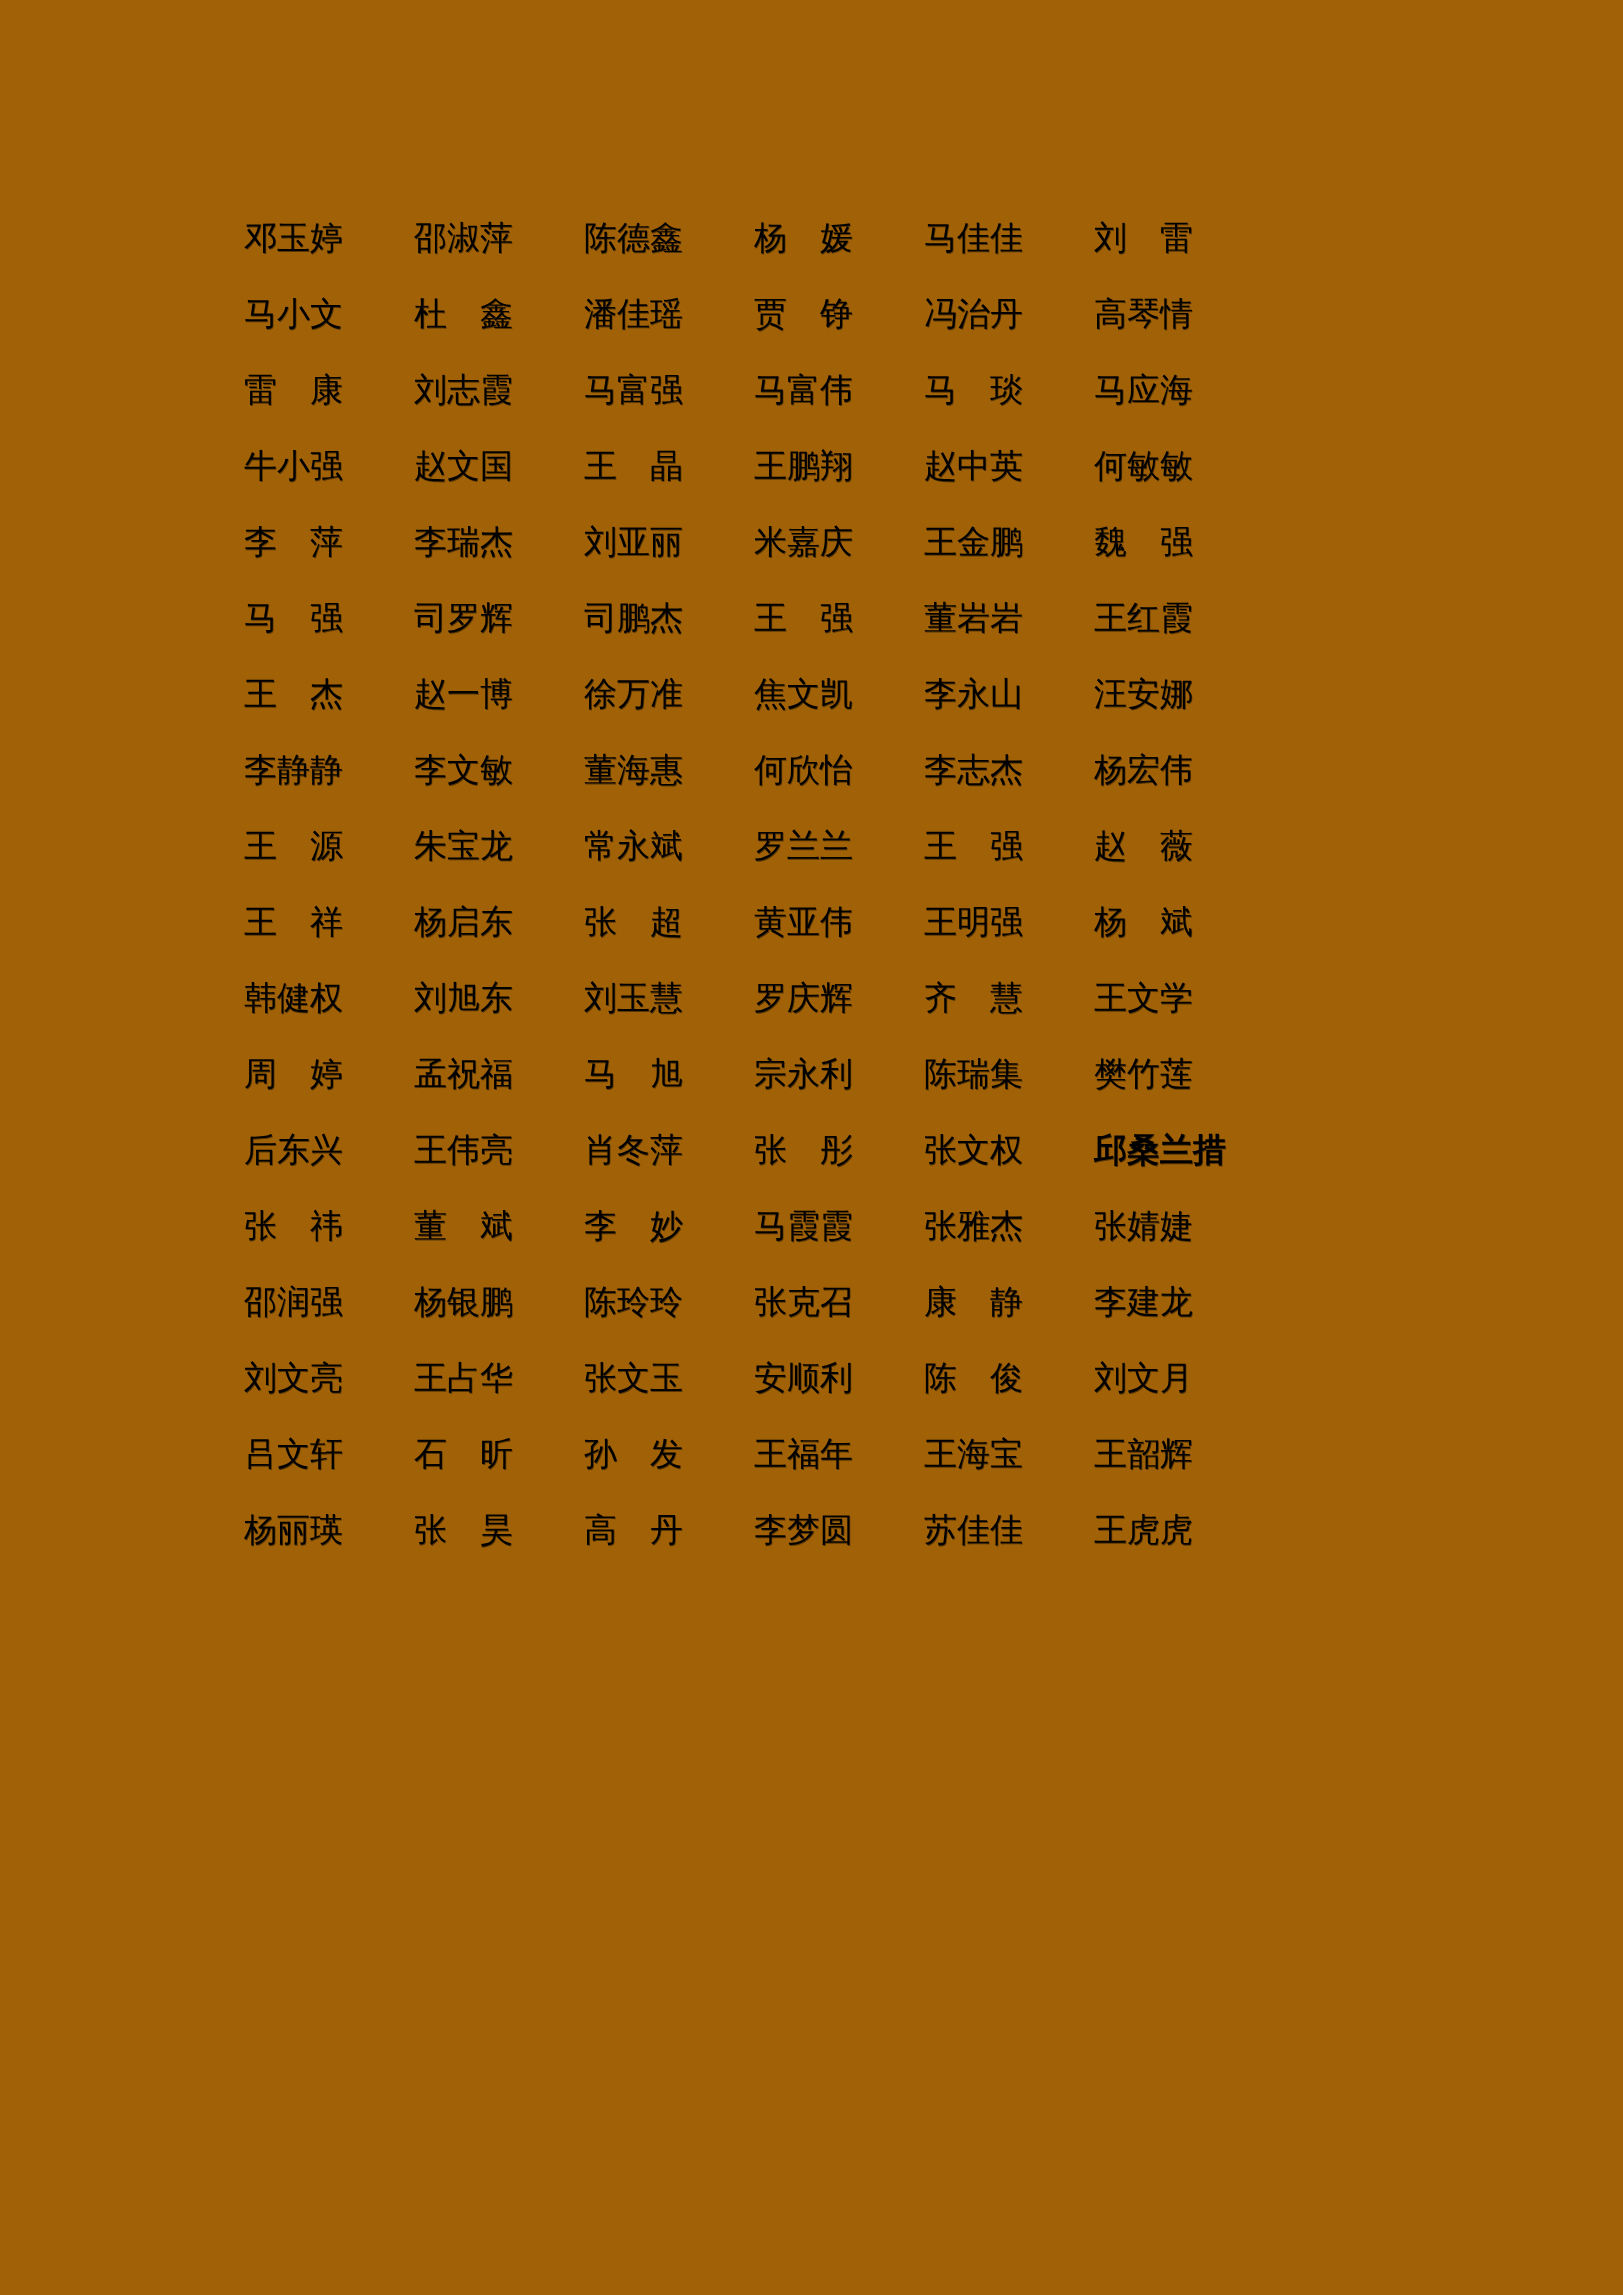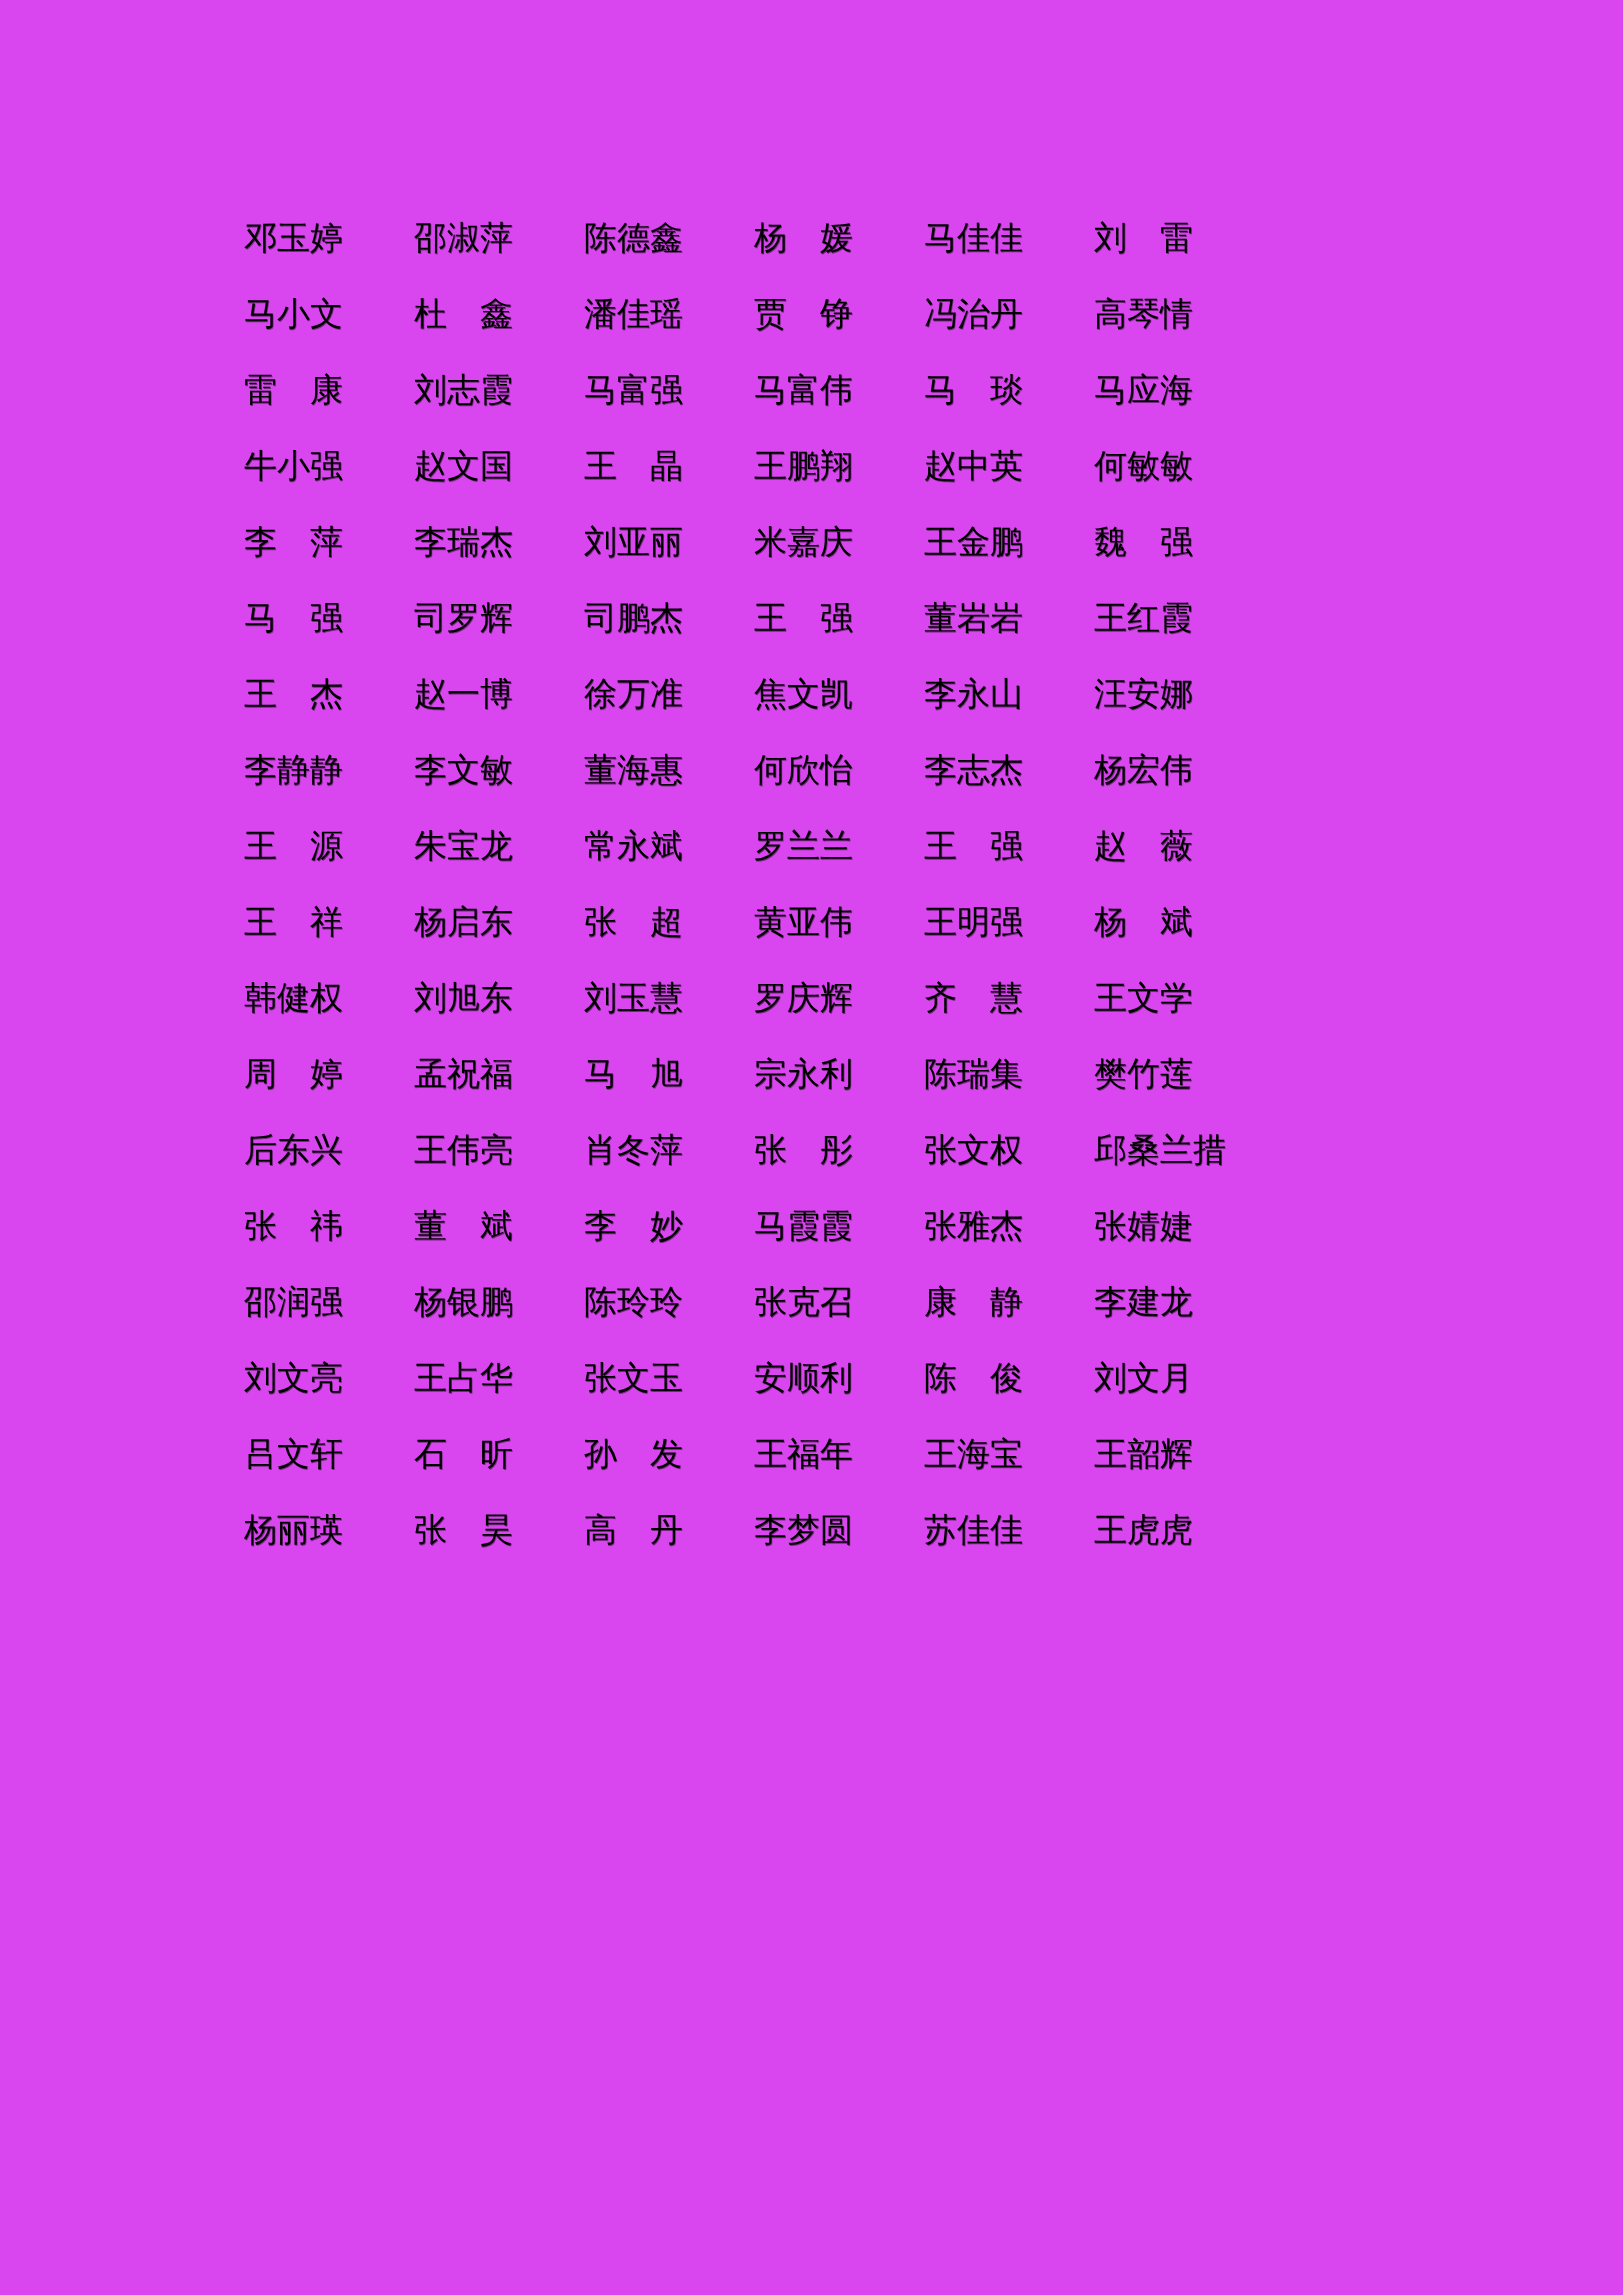--- a/index.html
+++ b/index.html
@@ -10,21 +10,21 @@
   body {
     width: 1623px;
     height: 2295px;
     position: relative;
     overflow: hidden;
     font-family: "Liberation Serif", "DejaVu Serif", serif;
   }
   .page {
     position: absolute;
     inset: 0;
-    background: #d946ef;
+    background: #a16207;
   }
   .name-grid {
     position: absolute;
     left: 244px;
     top: 200px;
   }
   .name-row {
     display: flex;
     height: 76px;
     align-items: center;
@@ -37,20 +37,21 @@
     line-height: 1;
     color: #000000;
     white-space: pre;
     text-shadow: 0.8px 0.8px 0 rgba(0,0,0,0.45); 
     font-kerning: none;
   }
   .name-cell.wide {
     width: auto;
     min-width: 98px;
     white-space: nowrap;
+    font-weight: bold;
   }
   .name-row .name-cell:last-child {
     margin-right: 0;
   }
 </style>
 </head>
 <body>
 
 <div class="page">
   <div class="name-grid" id="name-grid">

